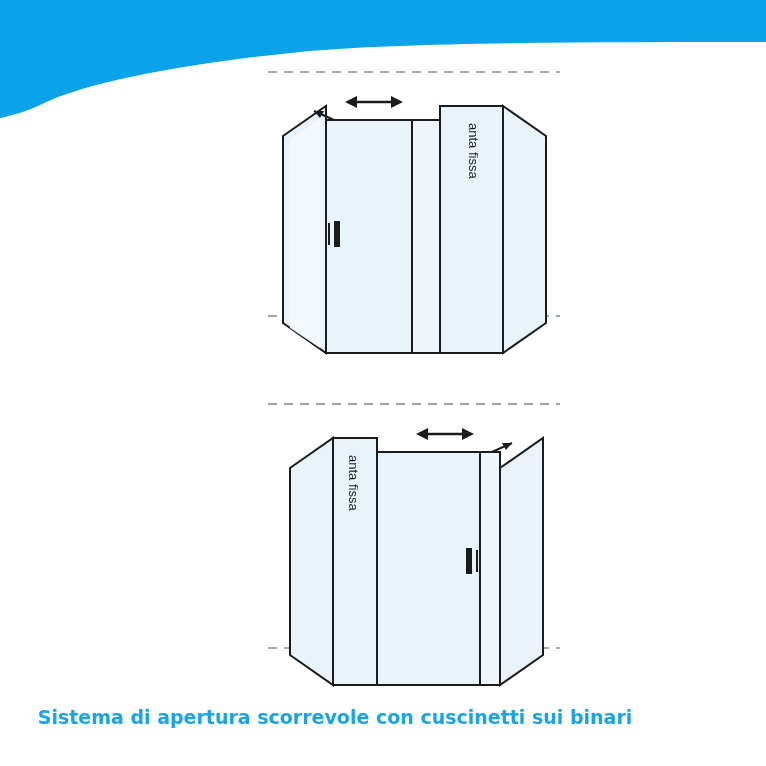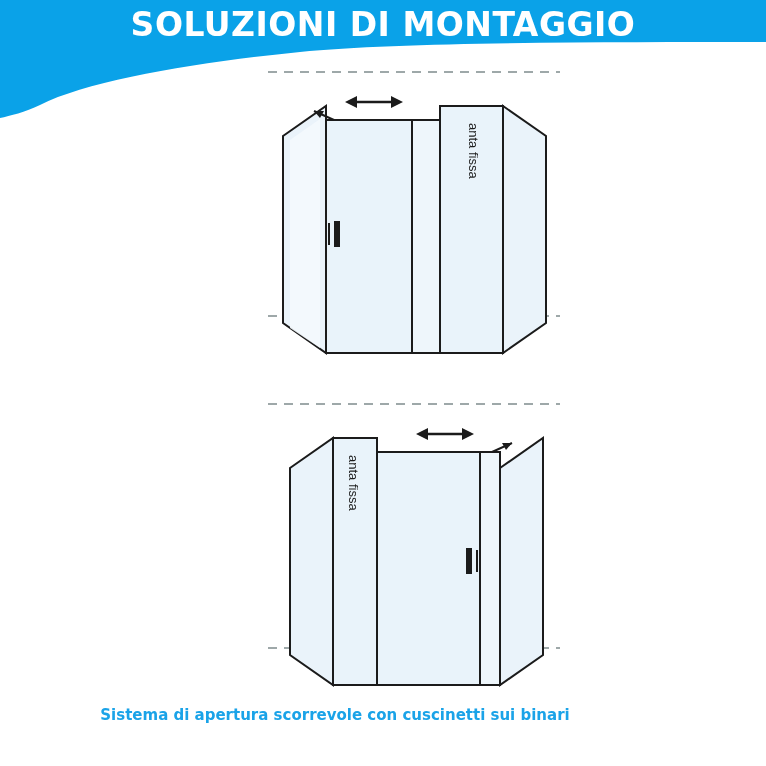--- a/index.html
+++ b/index.html
@@ -51,21 +51,21 @@
   }
 
   
   .caption {
     position: absolute;
     left: 0;
     top: 706px;
     width: 670px;
     text-align: center;
     color: #1aa3e8;
-    font-size: 15px;
+    font-size: 19px;
     font-weight: bold;
     font-family: "DejaVu Sans", sans-serif;
     white-space: nowrap;
   }
 
   
   .diagram {
     position: absolute;
     left: 0;
   }
@@ -81,21 +81,20 @@
 </head>
 <body>
 
 <div id="page">
 
   <div class="header-wrap">
     <svg class="header-svg" width="766" height="120" viewBox="0 0 766 120">
       <path d="M0,0 L766,0 L766,42 C600,42 400,42 300,52
                C200,62 90,80 40,105 C25,112 10,116 0,118 Z" fill="#0aa2e8"></path>
     </svg>
-    <div class="header-title">SOLUZIONI DI MONTAGGIO</div>
   </div>
 
   <svg id="diagram-top" class="diagram" width="766" height="340" viewBox="0 0 766 340">
 
     <line x1="268" y1="24" x2="560" y2="24" stroke="#7f8c8d" stroke-width="1.4" stroke-dasharray="9,7"></line>
 
     <line x1="268" y1="268" x2="560" y2="268" stroke="#7f8c8d" stroke-width="1.4" stroke-dasharray="9,7"></line>
 
     <polygon points="283,88 326,58 326,305 283,275" fill="#eaf3fa" stroke="#1b1b1b" stroke-width="2"></polygon>
     <polygon points="290,92 320,71 320,300 290,280" fill="#f4fafd" stroke="none" opacity="0.9"></polygon>

